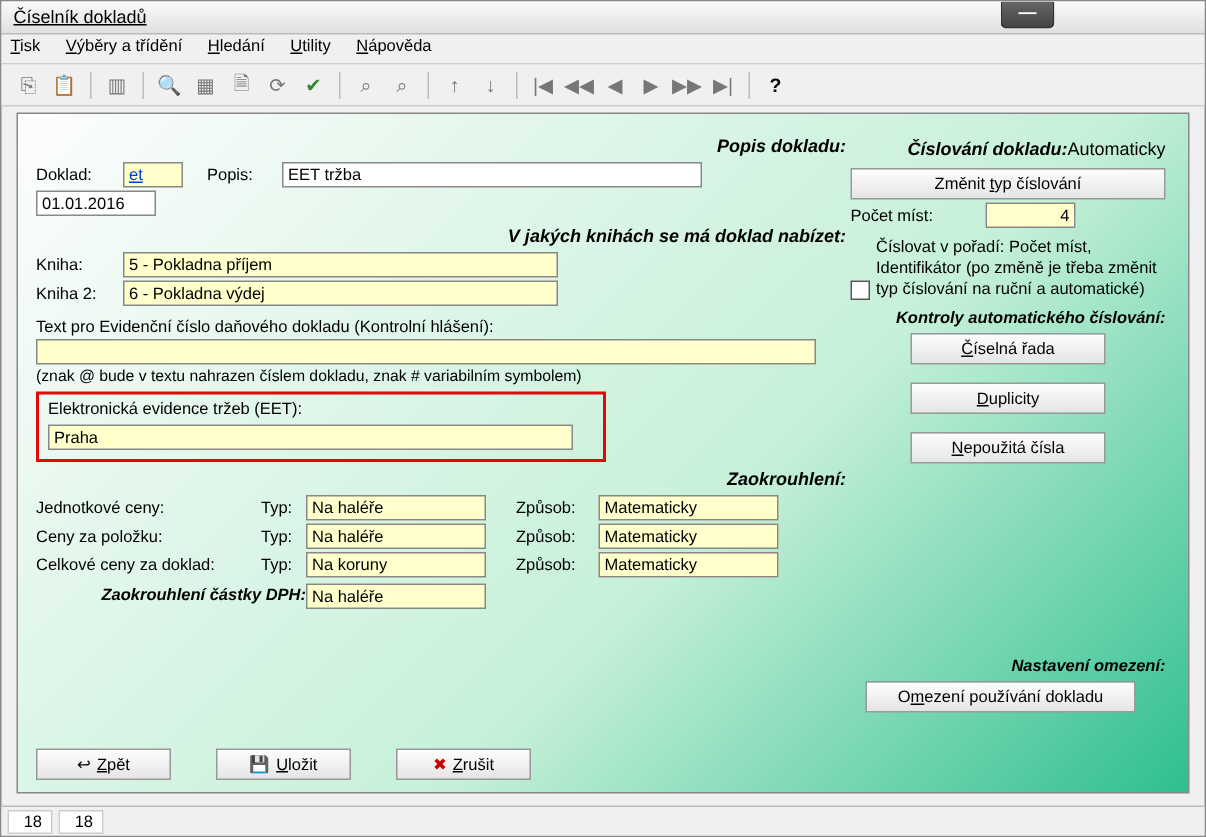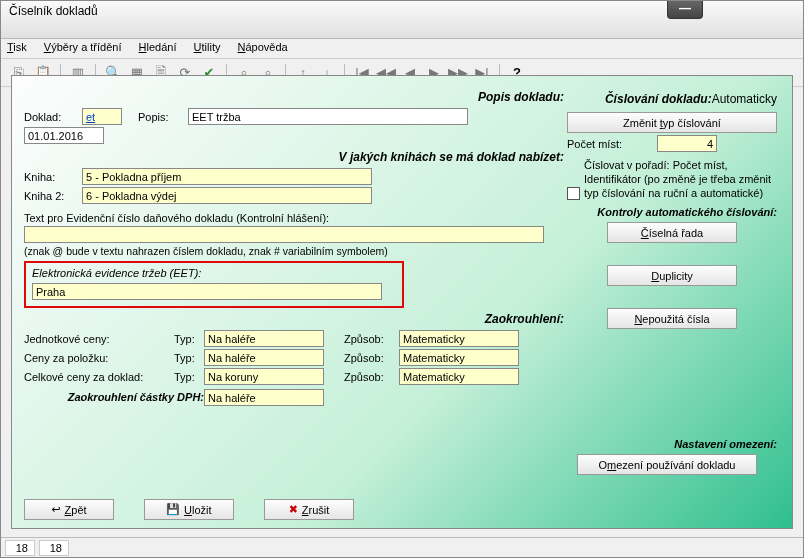--- a/index.html
+++ b/index.html
@@ -11,26 +11,27 @@
     overflow: hidden;
   }
   .window {
     width: 804px;
     height: 558px;
     background: #f0f0f0;
     border: 1px solid #888;
     position: relative;
   }
   .titlebar {
-    height: 38px;
+    height: 22px;
     background: linear-gradient(#fafafa, #e0e0e0);
     border-bottom: 1px solid #bbb;
     padding: 3px 8px;
     font-size: 12px;
     position: relative;
+    text-decoration: underline;
   }
   .titlebar .minbtn {
     position: absolute;
     right: 100px;
     top: 0;
     width: 36px;
     height: 18px;
     background: linear-gradient(#666,#444);
     border: 1px solid #333;
     border-top: none;
@@ -257,21 +258,21 @@
         <span class="lbl">Text pro Evidenční číslo daňového dokladu (Kontrolní hlášení):</span>
       </div>
       <div class="row">
         <span class="yellowbox" style="width:520px"></span>
       </div>
       <div class="row">
         <span class="lbl" style="font-size:10.5px">(znak @ bude v textu nahrazen číslem dokladu, znak # variabilním symbolem)</span>
       </div>
 
       <div class="redbox">
-        <div style="font-style:italic">Elektronická evidence tržeb (EET):</div>
+        <div style="">Elektronická evidence tržeb (EET):</div>
         <div class="yellowbox" style="width:350px;margin-top:4px">Praha</div>
       </div>
 
       <div class="heading">Zaokrouhlení:</div>
       <div class="row">
         <span class="lbl" style="width:150px">Jednotkové ceny:</span>
         <span class="lbl" style="width:30px">Typ:</span>
         <span class="yellowbox" style="width:120px">Na haléře</span>
         <span class="lbl" style="width:55px;margin-left:20px">Způsob:</span>
         <span class="yellowbox" style="width:120px">Matematicky</span>
@@ -306,21 +307,21 @@
         </div>
       <div class="row">
         <span class="lbl" style="width:90px">Počet míst:</span>
         <span class="yellowbox" style="width:60px;text-align:right">4</span>
       </div>
       <div class="row" style="align-items:flex-end;margin-top:6px">
         <span class="checkbox"></span>
         <span class="lbl" style="flex:1;line-height:14px">Číslovat v pořadí: Počet míst, Identifikátor (po změně je třeba změnit typ číslování na ruční a automatické)</span>
       </div>
       <div class="heading" style="margin-top:6px;font-size:11px">Kontroly automatického číslování:</div>
-      <div style="display:flex;flex-direction:column;align-items:center;gap:22px;margin-top:2px">
+      <div style="display:flex;flex-direction:column;align-items:center;gap:12px;margin-top:2px">
         <div class="btn" style="width:130px">
             <span><u>Č</u>íselná řada</span>
           </div>
         <div class="btn" style="width:130px">
             <span><u>D</u>uplicity</span>
           </div>
         <div class="btn" style="width:130px">
             <span><u>N</u>epoužitá čísla</span>
           </div>
       </div>

